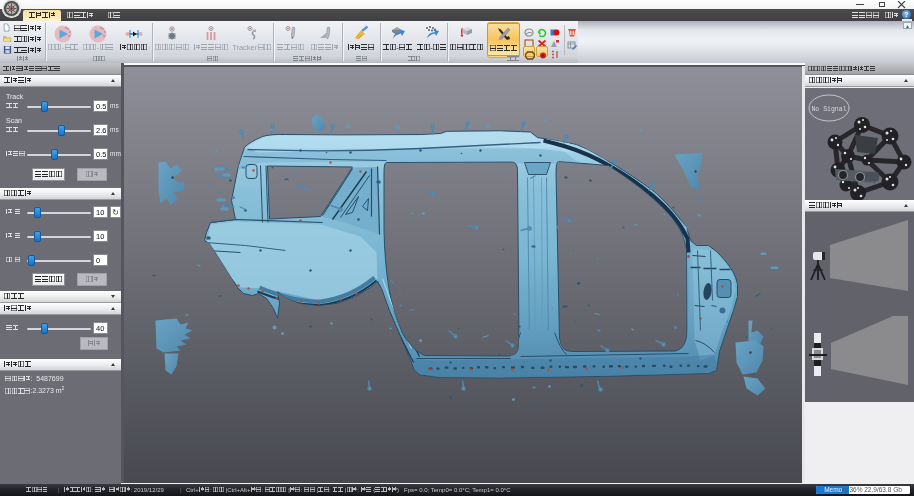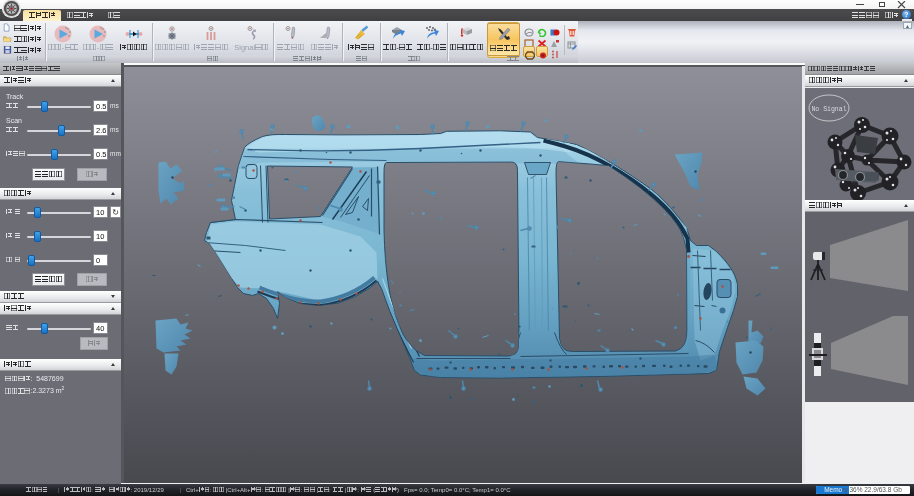--- a/index.html
+++ b/index.html
@@ -130,21 +130,21 @@
       </svg></div>
     <div style="white-space:nowrap"><i class="z zd"></i><i class="z zc"></i><i class="z zc"></i><i class="z zb"></i><i class="z ze"></i></div>
   </div>
 <div class="rbtn dis" style="left:231px;width:41px;top:23px;height:33px;">
     <div style="height:20px;padding-top:2px"><svg class="ic" width="16" height="16" viewBox="0 0 16 16">
         <circle cx="6" cy="3.5" r="2" fill="none" stroke="#999" stroke-width="1"></circle>
         <circle cx="6" cy="3.5" r=".8" fill="#c66"></circle>
         <path d="M10,6 c-2,1 -2,3 -.5,4 c1.5,1 1.5,3 -.5,4" stroke="#99a" stroke-width="1.6" fill="none"></path>
         <rect x="9" y="4.5" width="3" height="2.5" fill="#aab"></rect>
       </svg></div>
-    <div style="white-space:nowrap"><span class="lt">Signal</span><i class="z zb"></i><i class="z ze"></i></div>
+    <div style="white-space:nowrap"><span class="lt">Tracker</span><i class="z zb"></i><i class="z ze"></i></div>
   </div>
 <div class="abs grplabel" style="left:153px;top:56px;width:119px"><i class="z zb"></i><i class="z ze"></i></div>
 <div class="abs" style="left:273px;top:23px;width:1px;height:38px;background:#b0b3bb;box-shadow:1px 0 0 #f2f3f6"></div>
 <div class="rbtn dis" style="left:274px;width:33px;top:23px;height:33px;">
     <div style="height:20px;padding-top:2px"><svg class="ic" width="16" height="16" viewBox="0 0 16 16">
         <circle cx="5" cy="3.5" r="2" fill="none" stroke="#999" stroke-width="1"></circle>
         <circle cx="5" cy="3.5" r=".8" fill="#c66"></circle>
         <path d="M10,2 q2,0 1.8,2 l-.8,7 l-1.6,3 l-1,-3.2 l.8,-7 q0,-1.8 .8,-1.8" fill="#b8bec6" stroke="#889" stroke-width=".6"></path>
         <circle cx="9.3" cy="12.5" r=".7" fill="#c44"></circle>
       </svg></div>

